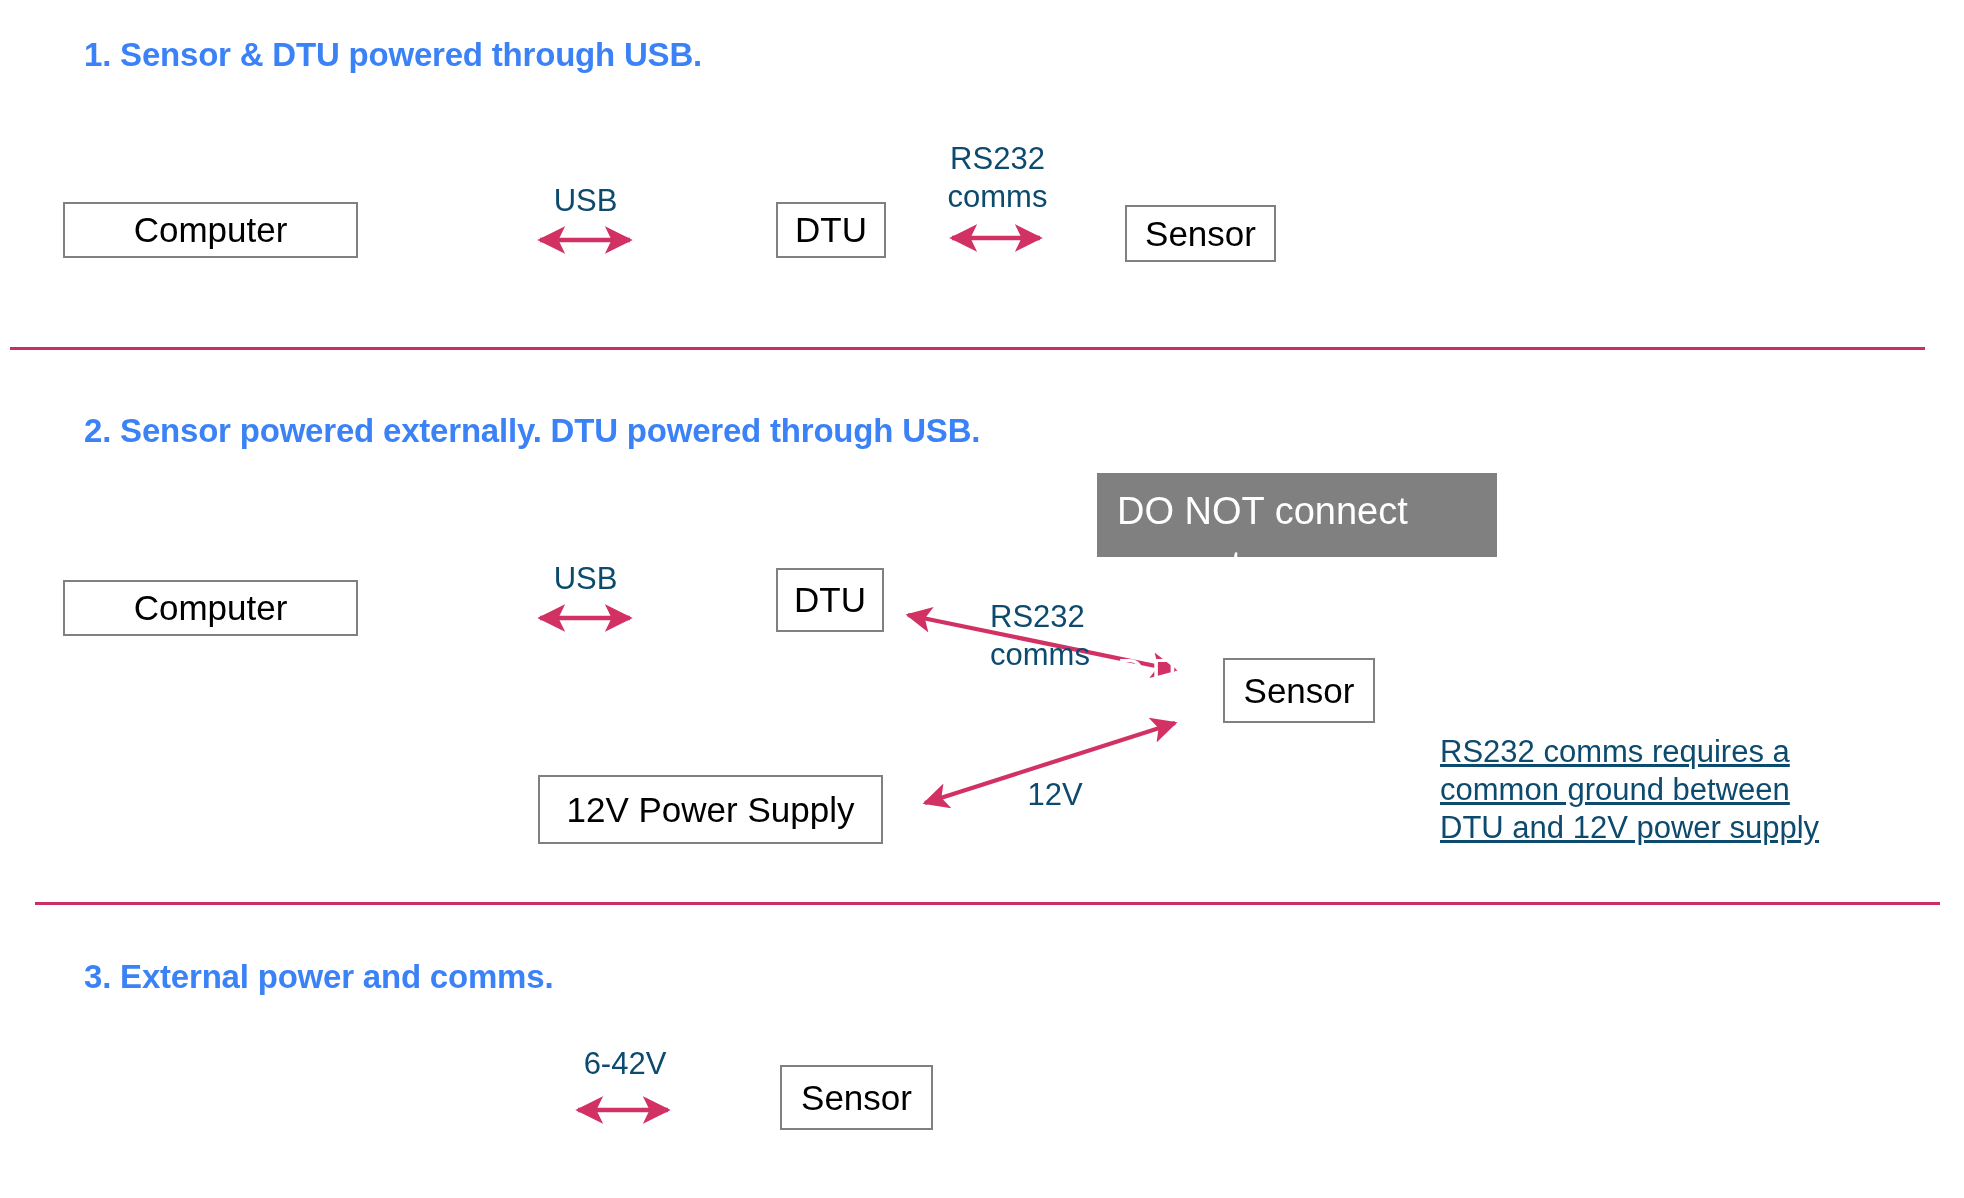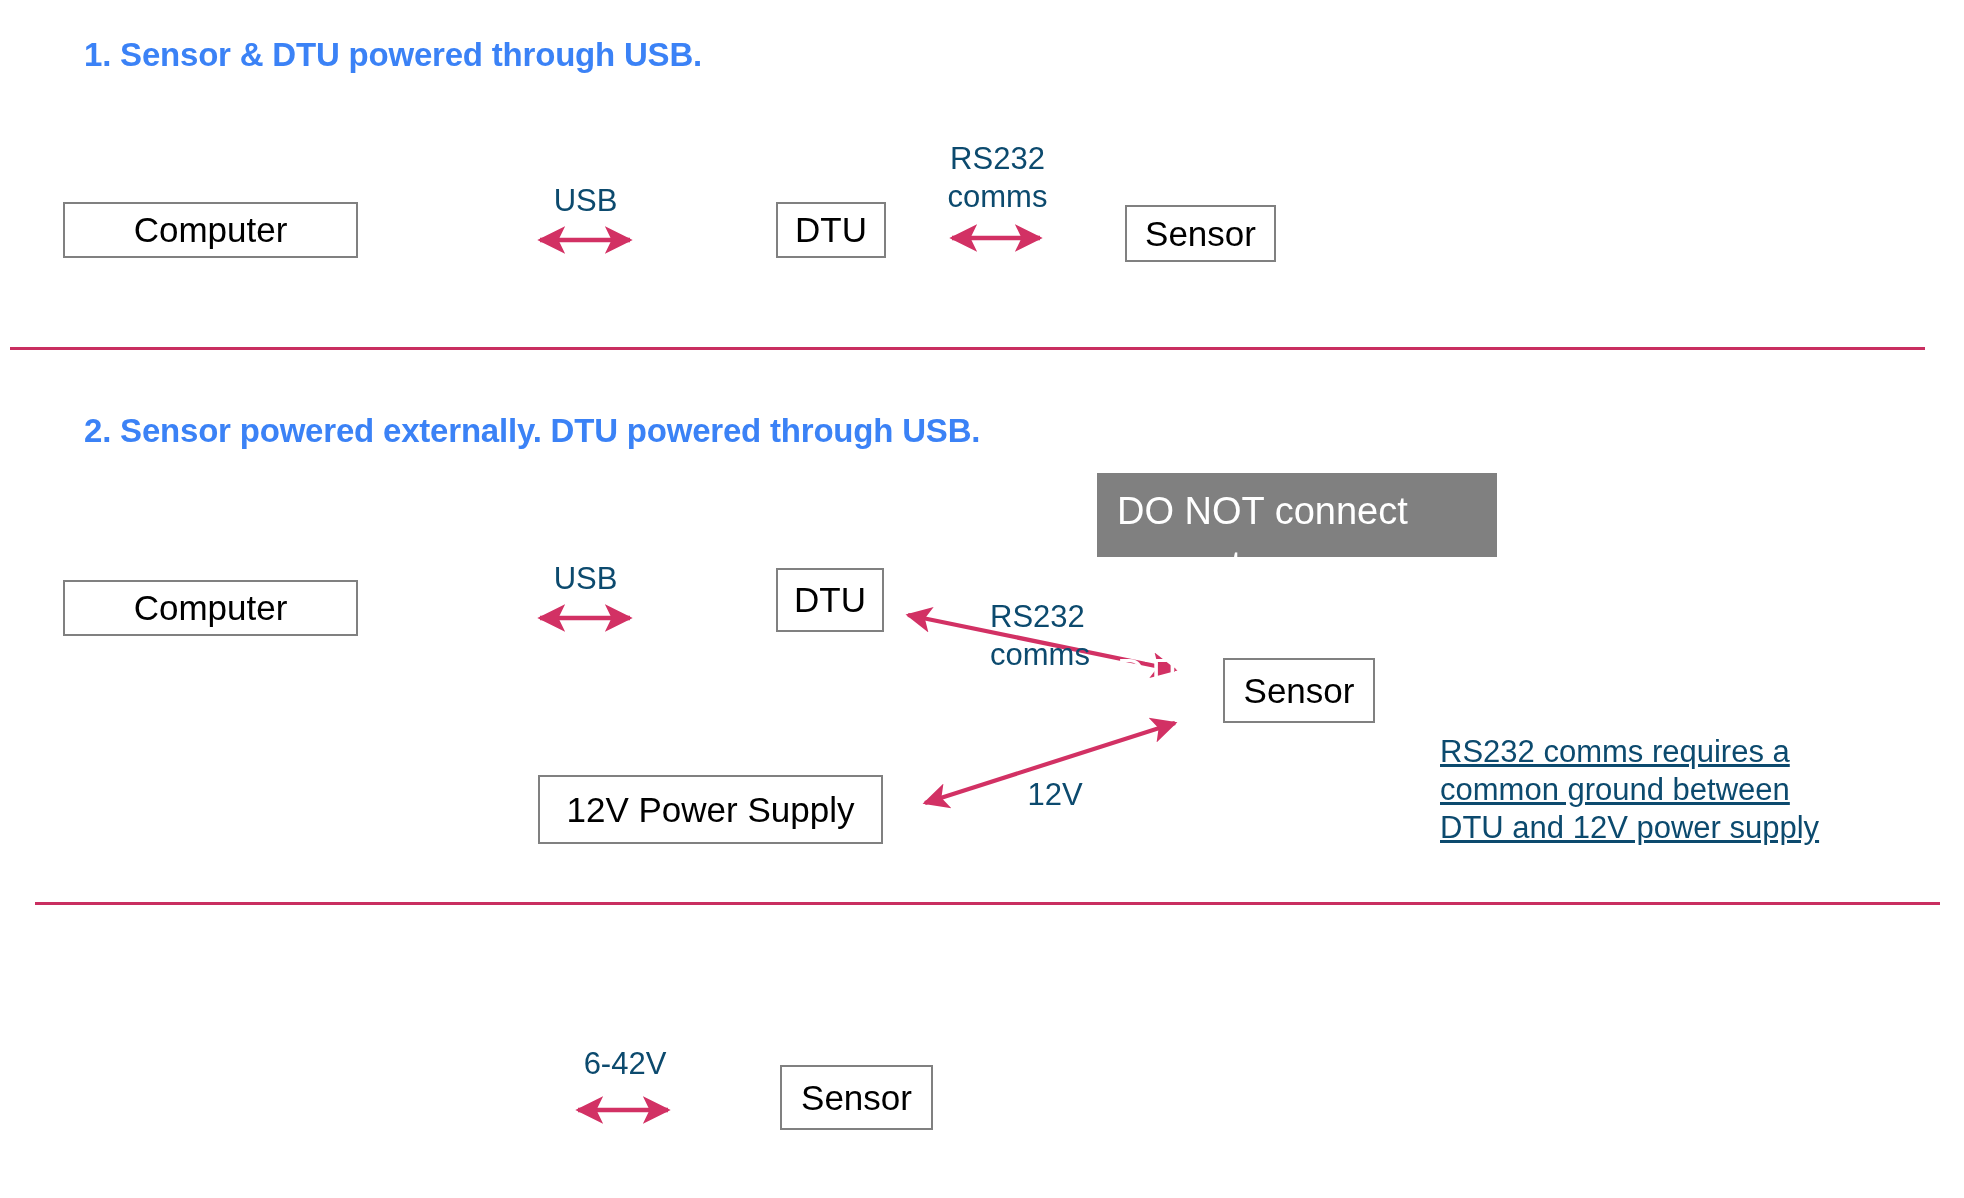--- a/index.html
+++ b/index.html
@@ -158,19 +158,20 @@
   <div class="label left-align" style="left:1440px; top:733px; width:430px;text-decoration:underline;">RS232 comms requires a
 common ground between
 DTU and 12V power supply</div>
 
   <div class="node-box" style="left:530px; top:775px; width:345px; height:69px;">12V Power Supply</div>
 
   <div class="label" style="left:1015px; top:776px; width:80px;">12V</div>
 
   <div class="separator" style="left:35px; top:902px; width:1905px;"></div>
 
+  <div class="section-heading" style="left:84px; top:958px;">3. External power and comms.</div>
 
 
   <div class="label" style="left:565px; top:1045px; width:120px;">6-42V</div>
 
   <div class="node-box" style="left:772px; top:1065px; width:153px; height:65px;">Sensor</div>
 
 </div>
 
 </body></html>

